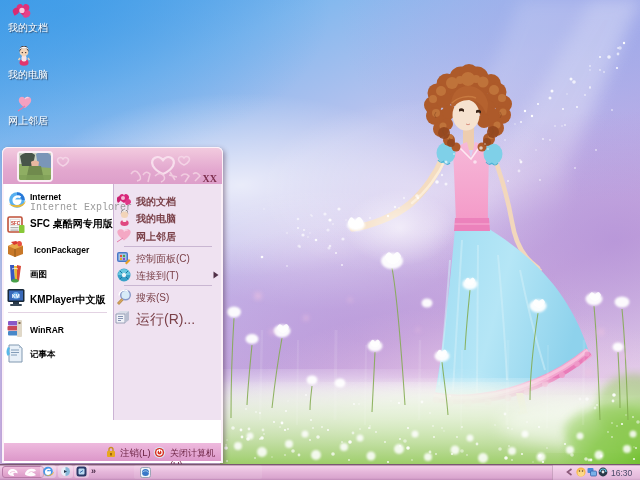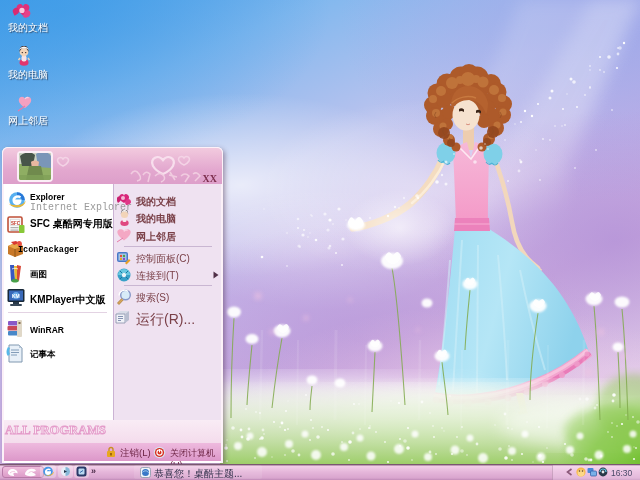--- a/index.html
+++ b/index.html
@@ -541,39 +541,39 @@
   <div class="abs" style="right:5px;bottom:0px;font-size:10px;font-weight:bold;color:#7c2e4e;font-family:'Liberation Serif',serif">XX</div>
  </div>
  <div id="lcol" class="abs" style="left:2px;top:37px;width:109px;height:236px;background:#fff"></div>
  <div id="rcol" class="abs" style="left:111px;top:37px;width:108px;height:236px;background:#efe2f1;border-left:1px solid #cbb3d4"></div>
  <svg class="abs" style="left:6px;top:44px" width="18" height="18" viewBox="0 0 18 18">
   <circle cx="9" cy="9" r="7.8" fill="#58b0f0"></circle>
   <path d="M9,1.2 A7.8,7.8 0 0 1 16.8,9 L13.5,9 A4.5,4.5 0 0 0 9,4.7 Z" fill="#2878d8"></path>
   <path d="M4.5,9.6 A4.5,4.5 0 0 0 13.5,9.6 L13.5,8.4 L7.2,8.4 C7.8,6.6 10.2,6.3 11.4,7.2 L13.2,5.4 C10.2,3 5.4,4.8 4.5,8.1 Z" fill="#ffffff"></path>
   <path d="M0.6,12.6 C3.6,16.8 10.8,17.4 15,14.4 C16.8,13.2 17.7,11.4 17.4,9.6 C16.8,12 14.4,13.8 10.8,14.1 C6.6,14.4 2.4,13.8 0.6,12.6 Z" fill="#e8b838"></path>
  </svg>
- <div class="abs" style="left:28px;top:45px;font-size:8.5px;font-weight:bold;font-family:'Liberation Sans',sans-serif;color:#000">Explorer</div>
+ <div class="abs" style="left:28px;top:45px;font-size:8.5px;font-weight:bold;font-family:'Liberation Sans',sans-serif;color:#000">Internet</div>
  <div class="abs" style="left:28px;top:54.5px;font-size:10px;font-family:'Liberation Mono',monospace;color:#9a9a9a">Internet Explorer</div>
  <svg class="abs" style="left:5px;top:69px" width="18" height="18" viewBox="0 0 18 18">
   <rect x="1" y="1" width="14" height="15" rx="1.5" fill="#f8f8f8" stroke="#c05038" stroke-width="1.6"></rect>
   <rect x="3.5" y="3.5" width="9" height="6" fill="#fff" stroke="#d8d8d8" stroke-width="0.7"></rect>
   <text x="4" y="8.5" font-size="4.5" font-weight="bold" fill="#c03828" font-family="Liberation Sans">SFC</text>
   <rect x="12" y="9" width="5.5" height="8" fill="#88c838" rx="1"></rect>
   <rect x="3.5" y="11" width="8" height="1.2" fill="#b0b0b0"></rect>
         <rect x="3.5" y="13.5" width="8" height="1.2" fill="#b0b0b0"></rect>
  </svg>
  <div class="abs" style="left:28px;top:70px;font-size:10px;font-weight:bold;font-family:'Liberation Sans',sans-serif;color:#000">SFC 桌酷网专用版</div>
  <svg class="abs" style="left:4px;top:93px" width="19" height="19" viewBox="0 0 19 19">
   <path d="M2,6 L9,3 L17,6 L17,14 L9,17 L2,14 Z" fill="#c87828"></path>
   <path d="M2,6 L9,9 L17,6 L9,3 Z" fill="#e8a848"></path>
   <path d="M9,9 L9,17" stroke="#905818" stroke-width="1"></path>
   <path d="M5,2 L10,1 L13,3 L8,5 Z" fill="#d83830"></path>
   <path d="M11,2 C13,0 16,1 16,4 C16,6 14,7 12,6" fill="#e85040"></path>
  </svg>
- <div class="abs" style="left:16px;top:98px;font-size:8.5px;font-weight:bold;font-family:Liberation Mono, monospace;color:#000">IconPackager</div>
+ <div class="abs" style="left:32px;top:98px;font-size:8.5px;font-weight:bold;font-family:Liberation Sans, sans-serif;color:#000">IconPackager</div>
  <svg class="abs" style="left:5px;top:117px" width="17" height="19" viewBox="0 0 17 19">
   <path d="M3,1 L7,1 L8,16 L4,17 Z" fill="#3858c0"></path>
   <path d="M7,2 L11,2 L11,16 L8,16 Z" fill="#e8b830"></path>
   <path d="M10,1 L14,2 L12,17 L10,16 Z" fill="#d84838"></path>
   <path d="M4,17 C6,14 10,14 12,17 C10,19 6,19 4,17 Z" fill="#48a048"></path>
   <path d="M5,5 C7,4 9,4 11,5" stroke="#fff" stroke-width="0.8" fill="none"></path>
  </svg>
  <div class="abs" style="left:28px;top:122px;font-size:8.5px;font-weight:bold;font-family:'Liberation Sans',sans-serif;color:#000">画图</div>
  <svg class="abs" style="left:5px;top:141px" width="18" height="19" viewBox="0 0 18 19">
   <rect x="0.5" y="1" width="17" height="13" rx="1.5" fill="#182838"></rect>
@@ -649,23 +649,20 @@
   <path d="M5.8,9.5 L1.5,14 L3,15.5 L7.2,11" fill="#d8a858" stroke="#a87838" stroke-width="0.8"></path>
  </svg>
  <div class="abs" style="left:134px;top:143.5px;font-size:10px;color:#7a4048">搜索(S)</div>
  <svg class="abs" style="left:113px;top:163px" width="17" height="14" viewBox="0 0 17 14">
   <path d="M1,4 L5,1 L14,1 L10,4 Z" fill="#d8dce8"></path>
   <path d="M1,4 L10,4 L10,13 L1,13 Z" fill="#f0f2f8" stroke="#8890a8" stroke-width="0.8"></path>
   <path d="M10,4 L14,1 L14,10 L10,13 Z" fill="#b8bed0"></path>
   <path d="M3,6.5 L8,6.5 M3,8.5 L8,8.5 M3,10.5 L6,10.5" stroke="#6878a0" stroke-width="0.8"></path>
  </svg>
  <div class="abs" style="left:134px;top:163.5px;font-size:14px;color:#7a4048">运行(R)...</div>
- <div class="abs" style="left:2px;top:273px;width:217px;height:23px;background:linear-gradient(180deg,#f9ecf5,#f4dcec)">
-  <div class="abs" style="left:1px;top:3px;font-size:12.5px;font-weight:bold;color:#fbeaf4;-webkit-text-stroke:0.9px #e49cca;letter-spacing:0px;font-family:'Liberation Serif',serif">ALL PROGRAMS</div>
- </div>
  <div class="abs" style="left:2px;top:296px;width:217px;height:18px;background:linear-gradient(180deg,#eebade,#dc97c9)">
   <svg class="abs" style="left:101px;top:3px" width="12" height="12" viewBox="0 0 12 12">
    <rect x="2" y="5" width="8" height="6" rx="1" fill="#e8a820"></rect>
    <path d="M4,5 L4,3.5 A2,2 0 0 1 8,3.5 L8,5" stroke="#c89020" stroke-width="1.4" fill="none"></path>
    <rect x="5.2" y="7" width="1.6" height="2.5" fill="#905808"></rect>
   </svg>
   <div class="abs" style="left:116px;top:3.5px;font-size:9.5px;color:#6d2545">注销(L)</div>
   <svg class="abs" style="left:149px;top:2.5px" width="13" height="13" viewBox="0 0 13 13">
    <circle cx="6.5" cy="6.5" r="5.8" fill="#d8e0f0"></circle>
    <circle cx="6.5" cy="6.5" r="4.6" fill="#d83020"></circle>
@@ -706,21 +703,20 @@
    <path d="M4,6.5 L7,4.5" stroke="#3868a8" stroke-width="1"></path>
   </svg>
  </div>
  <div class="abs" style="left:91px;top:2px;font-size:9px;font-weight:bold;color:#4a2a48">»</div>
  <div class="abs" style="left:134px;top:1px;width:128px;height:14px;border-radius:2px;background:rgba(255,255,255,.10)"></div>
  <svg class="abs" style="left:140px;top:3px" width="11" height="11" viewBox="0 0 11 11">
   <rect x="0.5" y="0.5" width="10" height="10" rx="2" fill="#f0f4f8" stroke="#8898a8" stroke-width="0.8"></rect>
   <circle cx="5.5" cy="5.5" r="3.5" fill="#3878c8"></circle>
   <path d="M2.5,5.5 C4,3 8,3.5 8.5,6" stroke="#a0c8e8" stroke-width="1" fill="none"></path>
  </svg>
- <div class="abs" style="left:154px;top:3px;font-size:10px;color:#30304a;letter-spacing:0px;white-space:nowrap">恭喜您！桌酷主题...</div>
  <div class="abs" style="left:552px;top:1px;width:88px;height:15px;background:rgba(255,238,250,.28);border-left:1px solid rgba(130,90,120,.30)"></div>
  <svg class="abs" style="left:565px;top:4px" width="9" height="8" viewBox="0 0 9 8">
   <path d="M6.5,1 L2.5,4 L6.5,7" stroke="#8a5878" stroke-width="1.6" fill="none"></path>
  </svg>
  <svg class="abs" style="left:576px;top:3px" width="10" height="10" viewBox="0 0 10 10">
   <circle cx="5" cy="5" r="4.6" fill="#f8b848"></circle>
   <circle cx="5" cy="6" r="3.4" fill="#fcd888"></circle>
   <circle cx="3.5" cy="4" r="0.8" fill="#604020"></circle>
         <circle cx="6.5" cy="4" r="0.8" fill="#604020"></circle>
  </svg>

